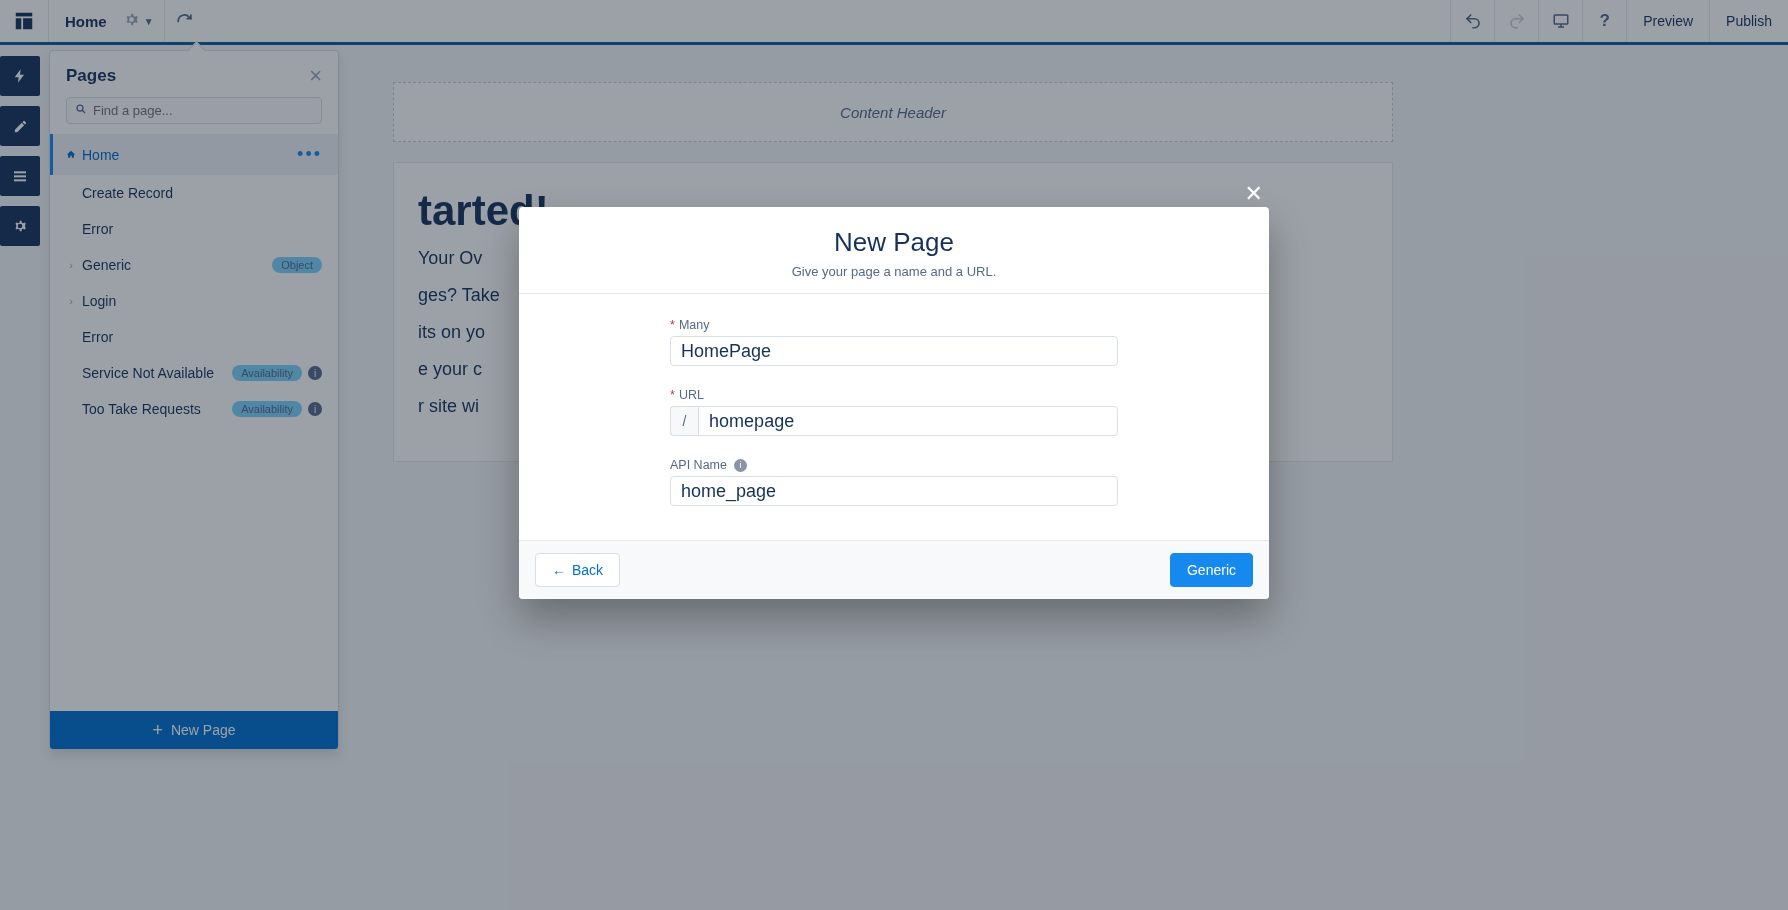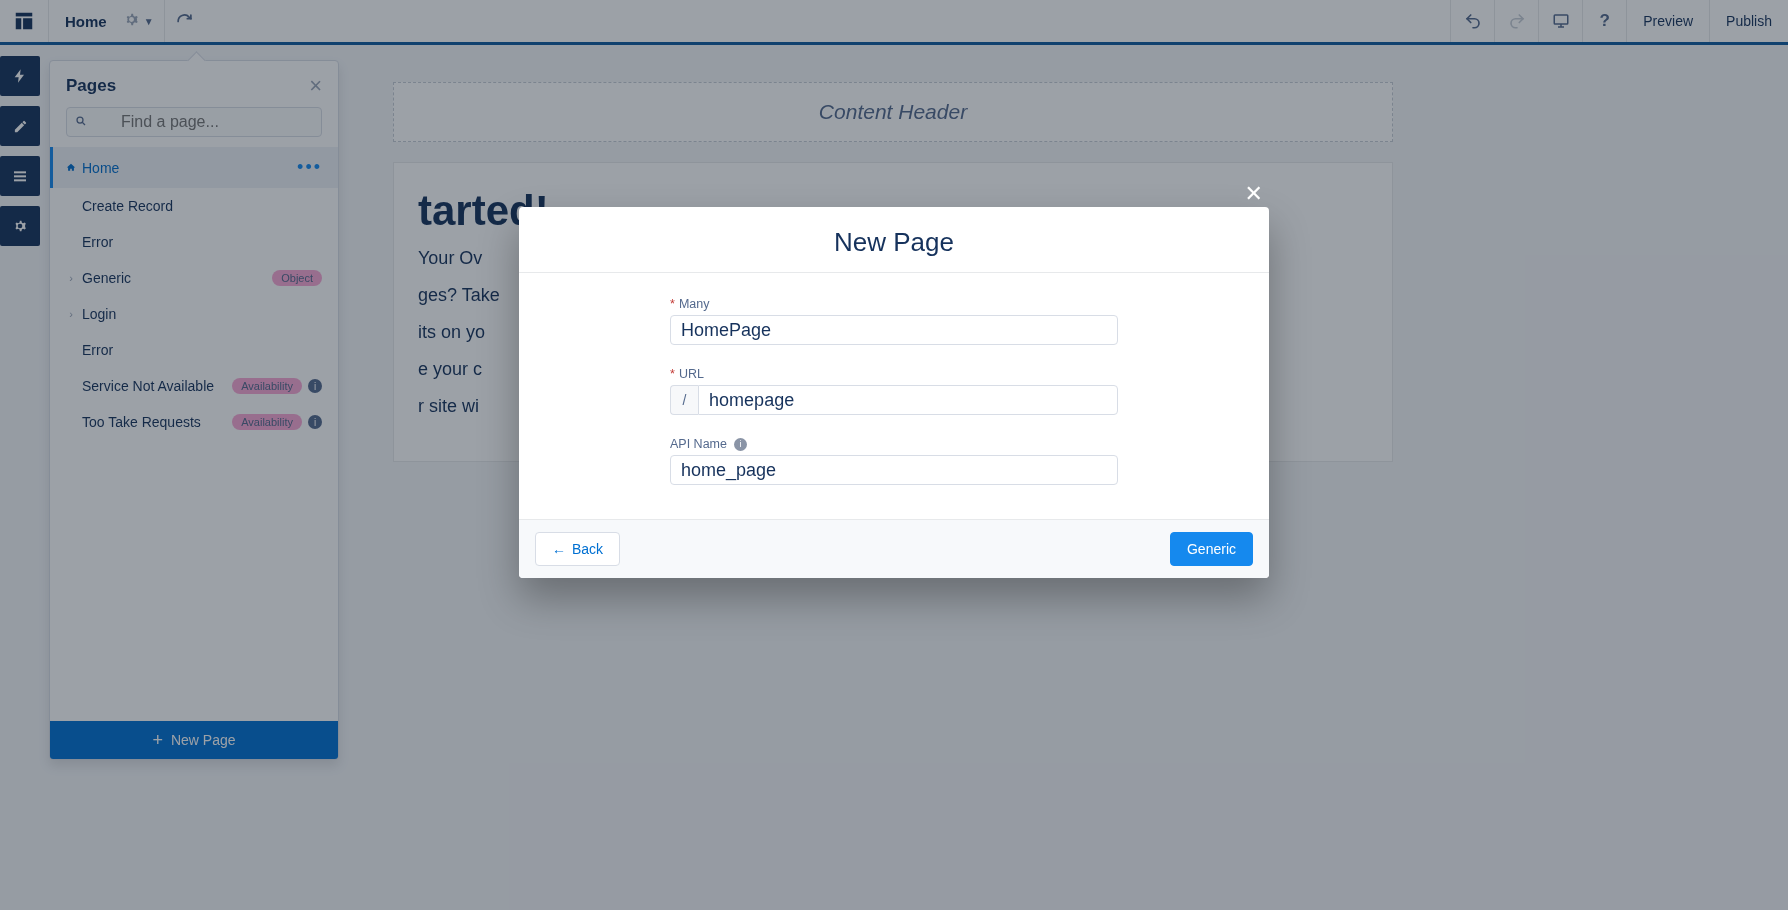--- a/index.html
+++ b/index.html
@@ -16,45 +16,45 @@
   .topbar-right { margin-left:auto; display:flex; height:100%; }
   .topbar-right .tool { width:44px; height:100%; display:flex; align-items:center; justify-content:center; border-left:1px solid #e7e9eb; color:#54698d; }
   .topbar-right .tool.disabled { color:#c7cdd6; }
   .topbar-right .text-btn { padding:0 16px; font-size:14px; color:#16325c; display:flex; align-items:center; border-left:1px solid #e7e9eb; }
 
   
   .left-rail { position:absolute; left:0; top:56px; width:40px; display:flex; flex-direction:column; gap:10px; }
   .left-rail .rail-btn { width:40px; height:40px; background:#16325c; color:#fff; display:flex; align-items:center; justify-content:center; border-radius:2px; }
 
   
-  .pages-panel { position:absolute; left:49px; top:60px; width:290px; height:700px; background:#fff; border:1px solid #d8dde6; border-radius:4px; box-shadow:0 6px 12px rgba(0,0,0,.1); display:flex; flex-direction:column; }
+  .pages-panel { position:absolute; left:49px; top:50px; width:290px; height:700px; background:#fff; border:1px solid #d8dde6; border-radius:4px; box-shadow:0 6px 12px rgba(0,0,0,.1); display:flex; flex-direction:column; }
   .pages-panel::before { content:""; position:absolute; top:-7px; left:140px; width:12px; height:12px; background:#fff; border-left:1px solid #d8dde6; border-top:1px solid #d8dde6; transform:rotate(45deg); }
   .pages-panel .pp-head { padding:14px 16px 10px 16px; display:flex; align-items:center; justify-content:space-between; }
   .pages-panel .pp-head h3 { font-size:17px; color:#16325c; font-weight:600; }
   .pages-panel .pp-head .pp-close { color:#9aa5b8; font-size:22px; line-height:1; }
   .pages-panel .pp-search { padding:0 16px 10px 16px; }
   .pages-panel .pp-search .box { border:1px solid #d8dde6; background:#fafbfc; border-radius:4px; padding:5px 8px; display:flex; align-items:center; gap:6px; }
-  .pages-panel .pp-search input { border:none; outline:none; background:transparent; font-size:16px; color:#000000; width:100%;margin-left:28px; }
+  .pages-panel .pp-search input { border:none; outline:none; background:transparent; font-size:13px; color:#000000; width:100%; }
   .pages-panel .pp-search .sicon { color:#54698d; font-size:12px; }
   .pages-panel ul { list-style:none; overflow:auto; flex:1; }
   .pages-panel li { padding:10px 16px 10px 16px; display:flex; align-items:center; font-size:14px; color:#16325c; gap:6px; position:relative; }
   .pages-panel li .pre-icon { width:10px; display:inline-flex; justify-content:center; color:#9aa5b8; font-size:11px; }
   .pages-panel li.active { background:#eef1f6; }
   .pages-panel li.active::before { content:""; position:absolute; left:0; top:0; bottom:0; width:3px; background:#1589ee; }
   .pages-panel li.active .label { color:#006dcc; }
   .pages-panel li .label { flex:1; white-space:nowrap; overflow:hidden; text-overflow:ellipsis; }
   .pages-panel li.active .home-icon { color:#006dcc; }
   .pages-panel li .more { color:#1589ee; font-size:18px; letter-spacing:2px; }
-  .pages-panel li .badge { font-size:11px; background:#f9a8d4; color:#54698d; padding:2px 9px; border-radius:10px; }
+  .pages-panel li .badge { font-size:11px; background:#7dd3fc; color:#54698d; padding:2px 9px; border-radius:10px; }
   .pages-panel li .info { width:14px; height:14px; border-radius:50%; background:#54698d; color:#fff; font-size:10px; display:inline-flex; align-items:center; justify-content:center; }
   .pages-panel .new-page-btn { margin:0 0 0 0; width:100%; height:38px; background:#0070d2; color:#fff; display:flex; align-items:center; justify-content:center; gap:8px; font-size:14px; border:none; border-radius:0 0 3px 3px; }
 
   
   .canvas { position:absolute; left:393px; top:82px; width:1000px; }
-  .canvas .region { border:1px dashed #c7cdd6; height:60px; display:flex; align-items:center; justify-content:center; color:#54698d; font-style:italic; font-size:21px; background:#fff; }
+  .canvas .region { border:1px dashed #c7cdd6; height:60px; display:flex; align-items:center; justify-content:center; color:#54698d; font-style:italic; font-size:15px; background:#fff; }
   .canvas .hero { margin-top:20px; height:300px; background:#fff; border:1px solid #e7e9eb; padding:24px; }
   .canvas .hero h1 { font-size:42px; color:#16325c; }
   .canvas .hero p { margin-top:10px; font-size:18px; color:#16325c; line-height:1.5; }
 
   
   .scrim { position:absolute; inset:0; background:rgba(20,30,45,.42); }
 
   
   .modal { position:absolute; left:50%; top:207px; transform:translateX(-50%); width:750px; background:#fff; border-radius:4px; box-shadow:0 20px 40px rgba(0,0,0,.3); }
   .modal .m-close { position:absolute; right:6px; top:-26px; color:#fff; font-size:22px; font-weight:300; }
@@ -238,20 +238,21 @@
     <span>New Page</span>
   </button>
 </div>
 
 <div class="scrim"></div>
 
 <div class="modal">
   <span class="m-close">✕</span>
   <div class="m-head">
     <h2>New Page</h2>
+    <p>Give your page a name and a URL.</p>
   </div>
   <div class="m-body">
     <div class="field">
       <label>
         <span class="req">*</span>
         <span>Many</span>
       </label>
       <input value="HomePage" style="">
     </div>
     <div class="field">

